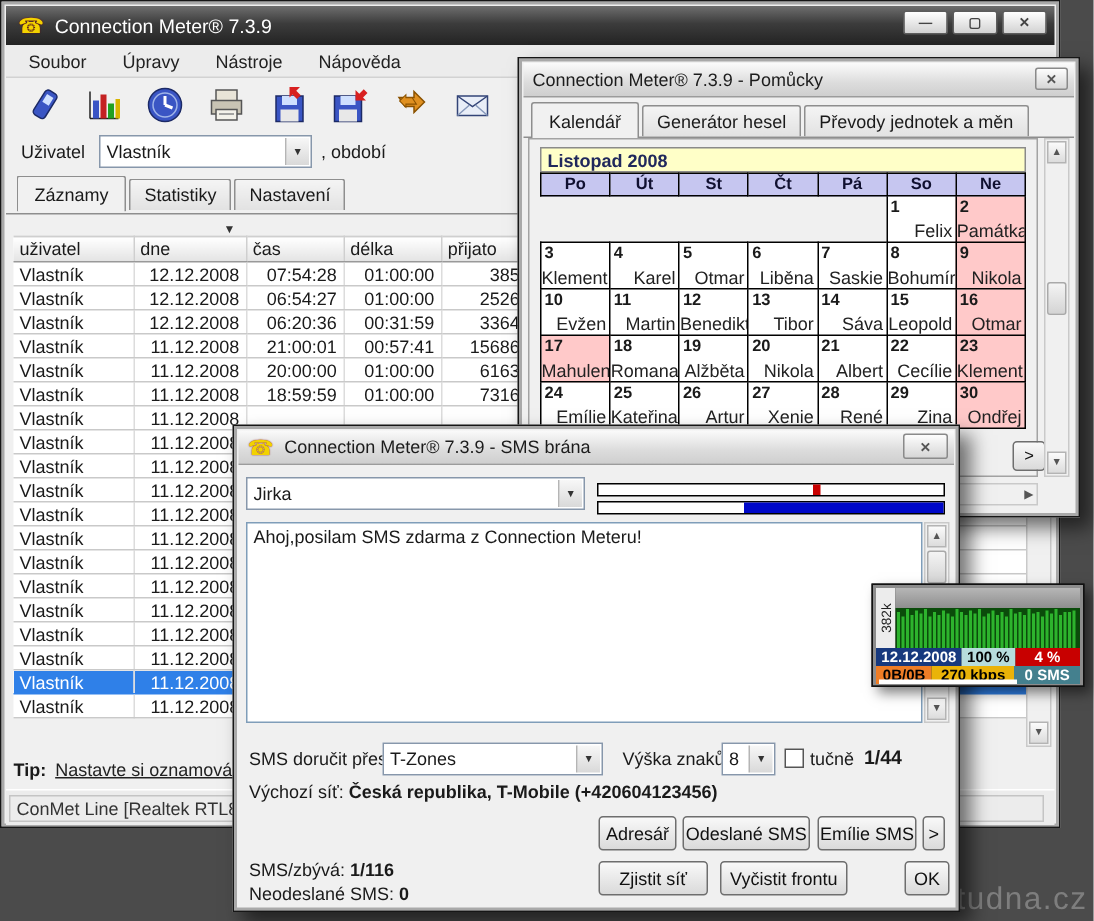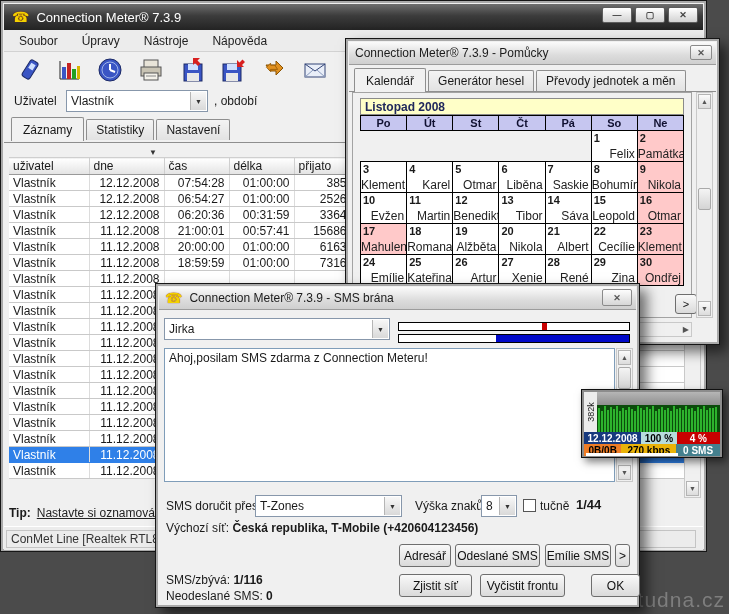--- a/index.html
+++ b/index.html
@@ -121,21 +121,21 @@
   #network-row { position:absolute; left:10px; top:237px; white-space:nowrap; }
   #btnrow1 .btn, #btnrow2 .btn { font-size:12px; }
   #btn-adresar { left:243px; top:260px; width:52px; height:23px; }
   #btn-odeslane { left:299px; top:260px; width:85px; height:23px; }
   #btn-zkratit { left:389px; top:260px; width:66px; height:23px; }
   #btn-more { left:459px; top:260px; width:15px; height:23px; }
   #sms-stats1 { position:absolute; left:10px; top:289px; }
   #sms-stats2 { position:absolute; left:10px; top:305px; }
   #btn-zjistit { left:243px; top:290px; width:73px; height:23px; }
   #btn-vycistit { left:324px; top:290px; width:85px; height:23px; }
-  #btn-ok { left:435px; top:290px; width:49px; height:23px; }
+  #btn-ok { left:447px; top:290px; width:30px; height:23px; }
 
   
   #widget { position:absolute; left:581px; top:389px; width:142px; height:69px; z-index:5;
     background:#222; border:1px solid #111; box-shadow: inset 0 0 0 2px #8c8c8c, 4px 4px 8px rgba(0,0,0,.5); padding:2px; }
   #wid-label { position:absolute; left:2px; top:2px; width:13px; height:40px; background:#ececec;
     display:flex; align-items:center; justify-content:center; }
   #wid-label span { transform:rotate(-90deg); font-size:9px; color:#222; white-space:nowrap; }
   #wid-graph { position:absolute; left:15px; top:2px; right:2px; height:40px;
     background:linear-gradient(180deg,#b6b6b6 0%,#8f8f8f 33%,#0b4b0b 33%,#0b4b0b 100%);
     display:flex; align-items:flex-end; gap:1px; padding:0 1px; overflow:hidden; }

